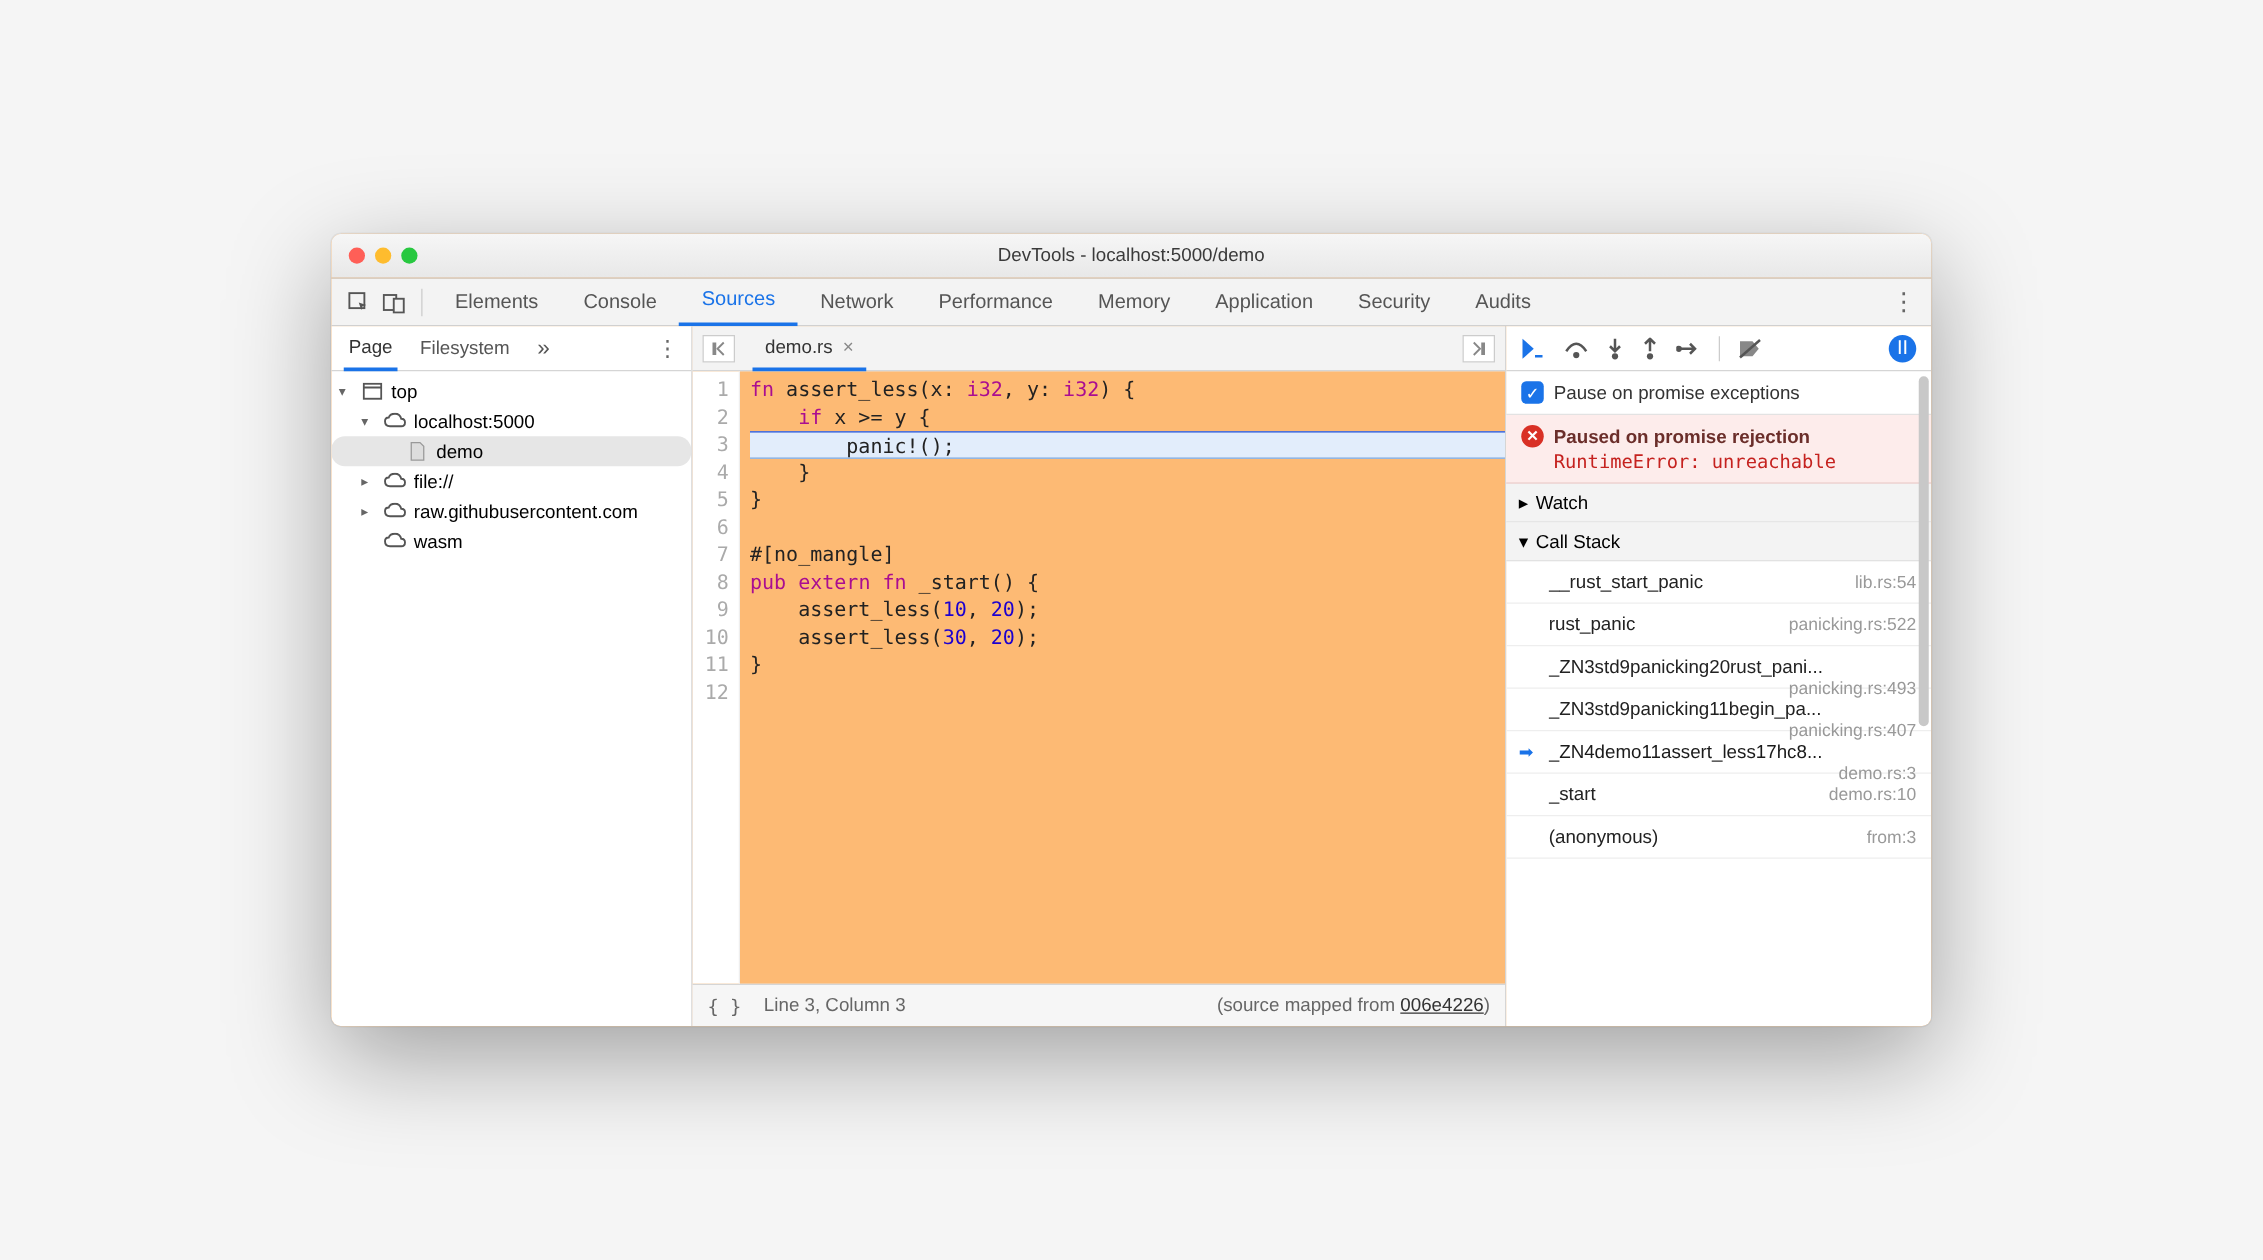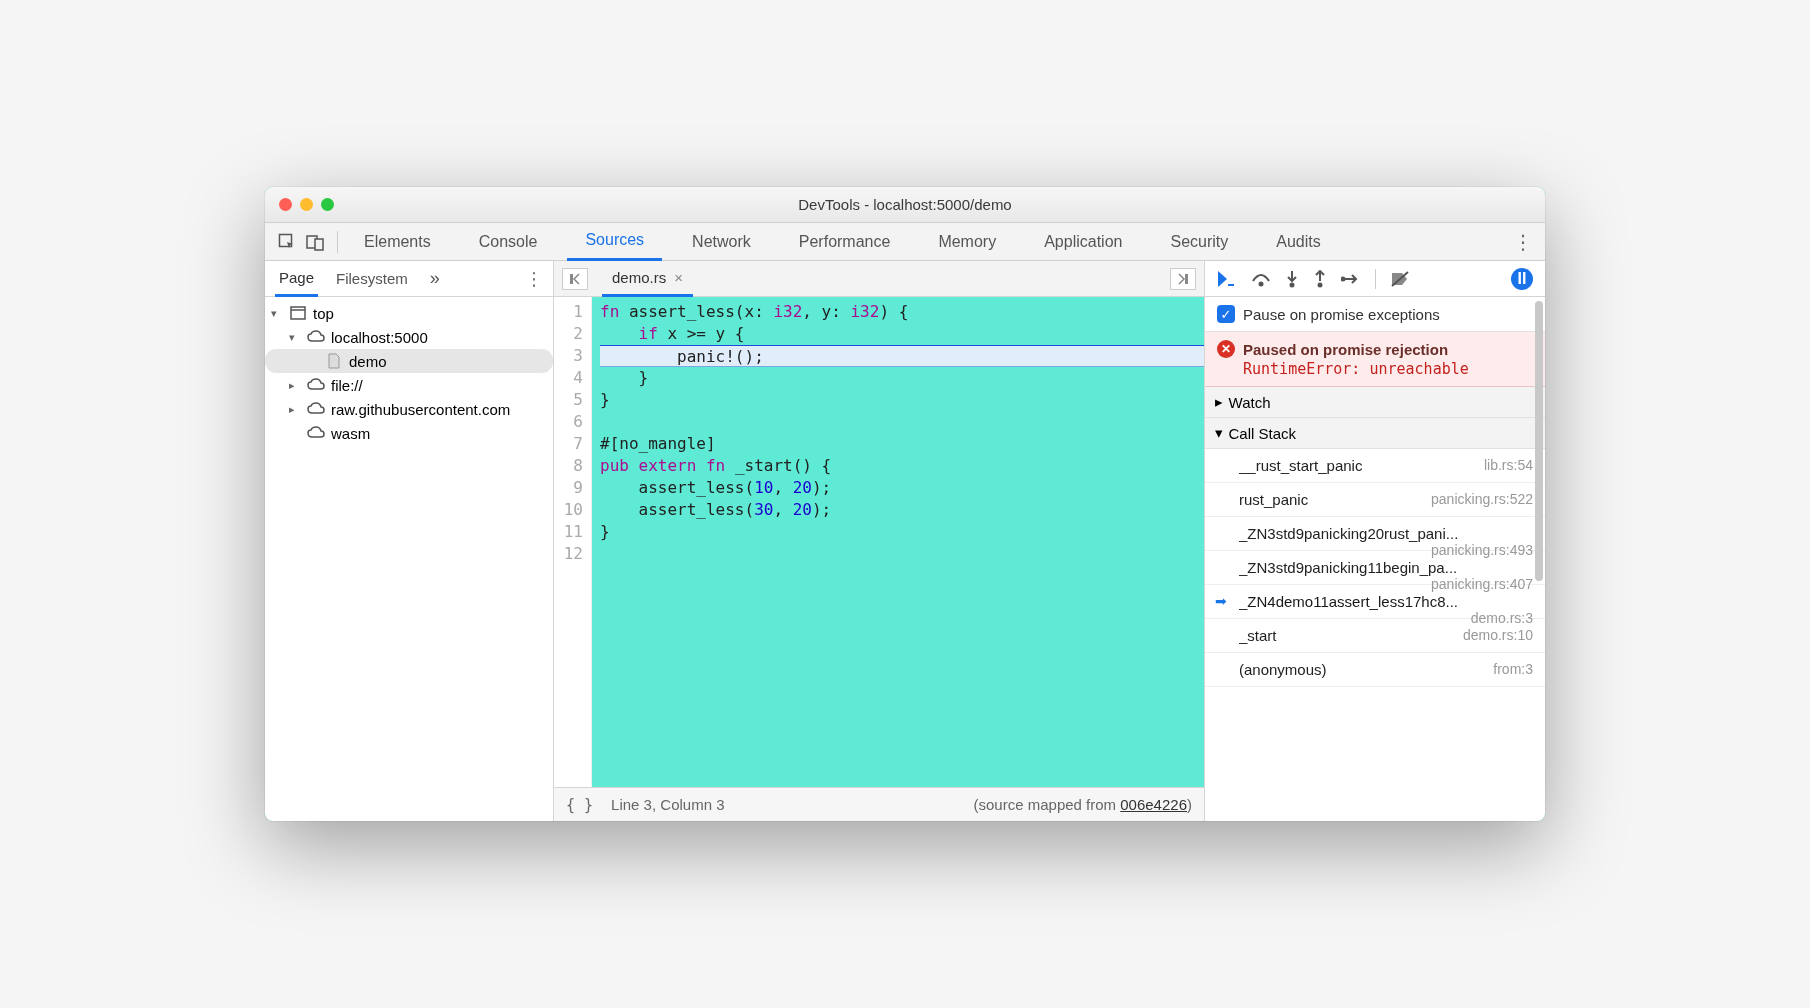--- a/index.html
+++ b/index.html
@@ -8,21 +8,21 @@
   font-size: 14px;
   background: #f5f5f5;
   display: flex;
   justify-content: center;
   align-items: center;
   min-height: 100vh;
   padding: 40px;
 }
 .window {
   width: 1280px;
-  background: #5eead4;
+  background: #fdba74;
   border-radius: 8px;
   box-shadow: 0 25px 80px rgba(0,0,0,0.35), 0 0 0 1px rgba(0,0,0,0.05);
   overflow: hidden;
   display: flex;
   flex-direction: column;
 }
 .titlebar {
   height: 36px;
   background: linear-gradient(#f6f6f6,#e8e8e8);
   border-bottom: 1px solid #d0d0d0;
@@ -38,21 +38,21 @@
   font-size:15px; color:#3a3a3a; pointer-events:none;
 }
 
 .toolbar {
   height:38px; border-bottom:1px solid #d0d0d0;
   display:flex; align-items:center; padding:0 8px;
   background:#f3f3f3; font-size:16px; color:#555;
 }
 .tb-icon { width:28px; height:28px; display:flex; align-items:center; justify-content:center; cursor:pointer; }
 .tb-sep { width:1px; height:22px; background:#ccc; margin:0 8px; }
-.tabs { display:flex; gap:12px; flex:1; }
+.tabs { display:flex; gap:0; flex:1; }
 .tab {
   padding:0 18px; height:38px; display:flex; align-items:center;
   color:#555; cursor:pointer; font-size:16px;
 }
 .tab.active { color:#1a73e8; border-bottom:3px solid #1a73e8; margin-bottom:-1px; font-weight:500; }
 .tb-menu { width:28px; text-align:center; font-size:20px; cursor:pointer; color:#666; }
 
 .body { display:flex; height:560px; }
 
 
@@ -127,21 +127,21 @@
 .right { width:340px; display:flex; flex-direction:column; background:#fff; position:relative;}
 .dbg-toolbar {
   height:36px; border-bottom:1px solid #d5d5d5;
   display:flex; align-items:center; gap:14px; padding:0 12px;
   color:#555; font-size:16px;
 }
 .dbg-toolbar .resume { color:#1a73e8; }
 .dbg-toolbar .pause-ind {
   margin-left:auto; width:22px; height:22px; border-radius:50%;
   background:#1a73e8; color:#fff; display:flex; align-items:center;
-  justify-content:center; font-size:16px; font-weight:bold;
+  justify-content:center; font-size:16px; font-weight:normal;
 }
 .dbg-sep { width:1px; height:20px; background:#ccc; }
 
 .pane {
   border-bottom:1px solid #e2e2e2; padding:8px 12px;
   font-size:15px; color:#333;
 }
 .checkbox-row { display:flex; align-items:center; gap:8px; }
 .checkbox {
   width:18px; height:18px; border-radius:4px; background:#1a73e8;

